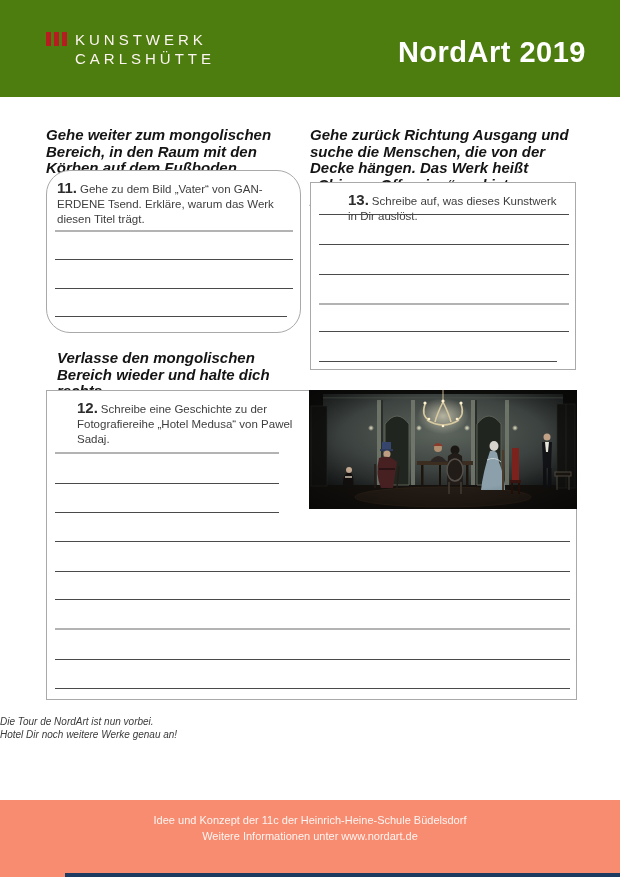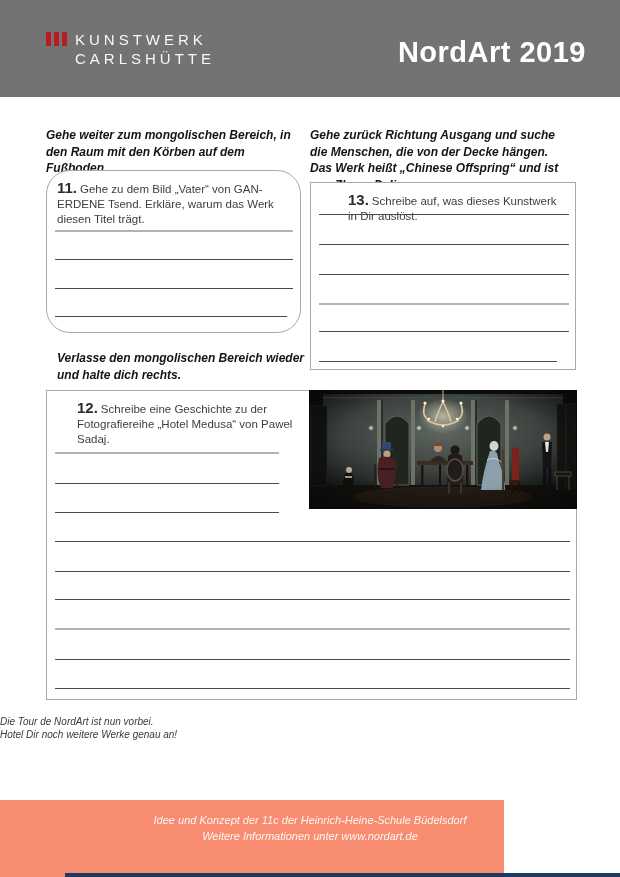--- a/index.html
+++ b/index.html
@@ -3,48 +3,48 @@
 <meta charset="utf-8">
 <style>
   html,body{margin:0;padding:0;background:#ffffff;}
   .page{
     position:relative;width:620px;height:877px;overflow:hidden;
     background:#ffffff;
     font-family:"Liberation Sans","DejaVu Sans",sans-serif;
     color:#1a1a1a;
   }
   
-  .header{position:absolute;left:0;top:0;width:620px;height:97px;background:#737373;}
+  .header{position:absolute;left:0;top:0;width:620px;height:97px;background:#4d7c0f;}
   .logo{position:absolute;left:46px;top:30px;display:flex;align-items:flex-start;}
   .logo-bars{display:flex;gap:3px;margin-top:2px;margin-right:8px;}
   .logo-bars i{display:block;width:5px;height:14px;background:#b51d20;}
   .logo-text{color:#fdf5f1;font-size:15px;line-height:19px;letter-spacing:4px;font-weight:400;}
   .header-title{
     position:absolute;right:34px;top:36px;color:#ffffff;
     font-size:29px;font-weight:bold;letter-spacing:0.5px;
   }
   
   .instr{
     position:absolute;font-weight:bold;font-style:italic;
-    font-size:12px;line-height:16.5px;color:#141414;
+    font-size:15px;line-height:16.5px;color:#141414;
   }
   
   .qbox{position:absolute;border:1px solid #a9a9a9;background:#ffffff;box-sizing:border-box;}
   .qhead{padding:9px 10px 0 10px;font-size:11.5px;line-height:15px;color:#3e3e3e;}
   .qnum{font-size:15px;font-weight:bold;color:#2d2d2d;margin-right:3px;}
   .aline{position:absolute;height:0;border-top:1px solid #4a4a4a;}
   .aline.light{border-top:2px solid #b3b3b3;}
   
   .photo{position:absolute;left:262px;top:-1px;width:268px;height:119px;overflow:hidden;background:#0c0c0c;}
   
   .closing{
     position:absolute;left:0;top:716px;width:620px;
     font-style:italic;font-size:10px;line-height:12.8px;color:#3a3a3a;
   }
-  .footer{position:absolute;left:0;top:800px;width:504px;height:77px;background:#f88c71;font-style:italic;}
+  .footer{position:absolute;left:0;top:800px;width:620px;height:77px;background:#f88c71;}
   .footer-text{
     position:absolute;left:0;top:12px;width:620px;text-align:center;
     color:#fdf5f1;font-size:11px;line-height:16px;
   }
   .navy-strip{position:absolute;left:65px;bottom:0;width:555px;height:4px;background:#1d3a60;}
 </style>
 </head>
 <body>
 
 <div class="page">

